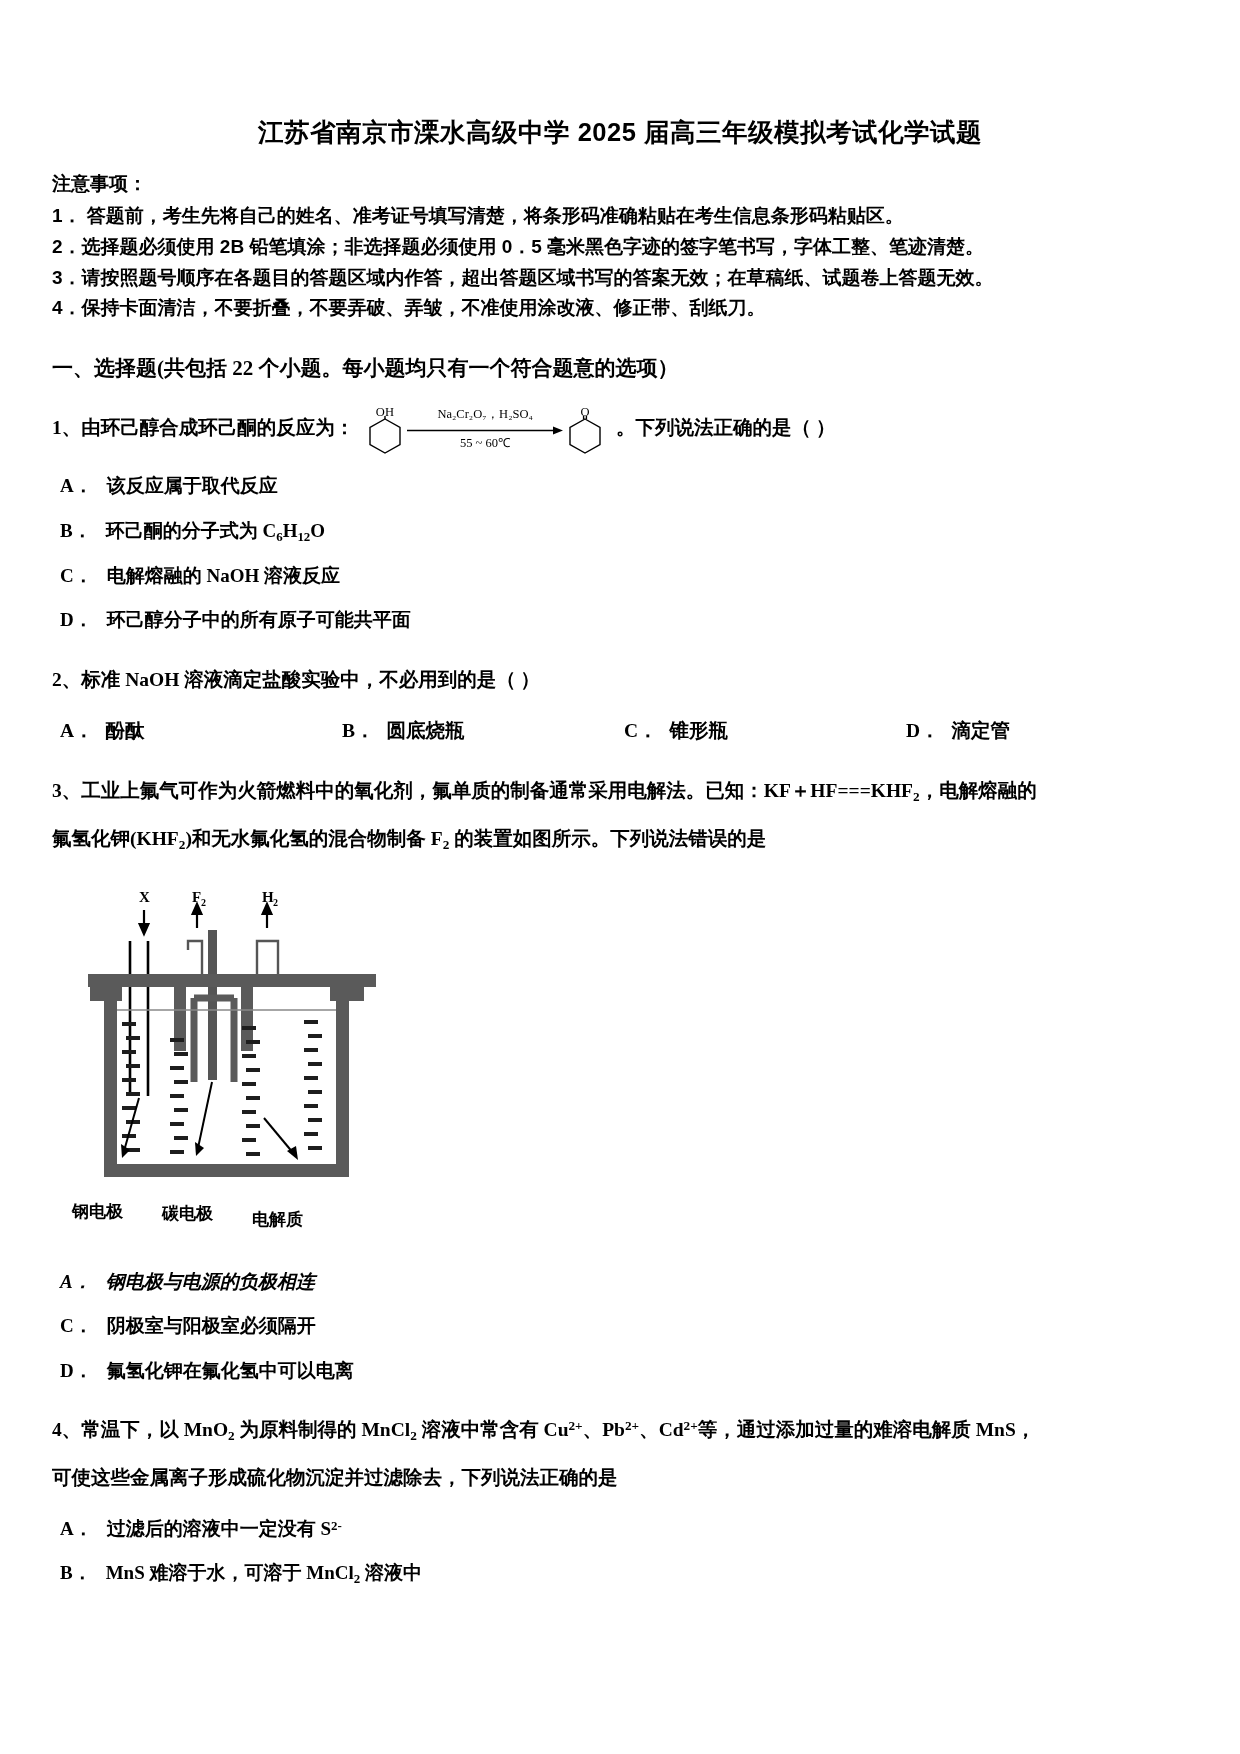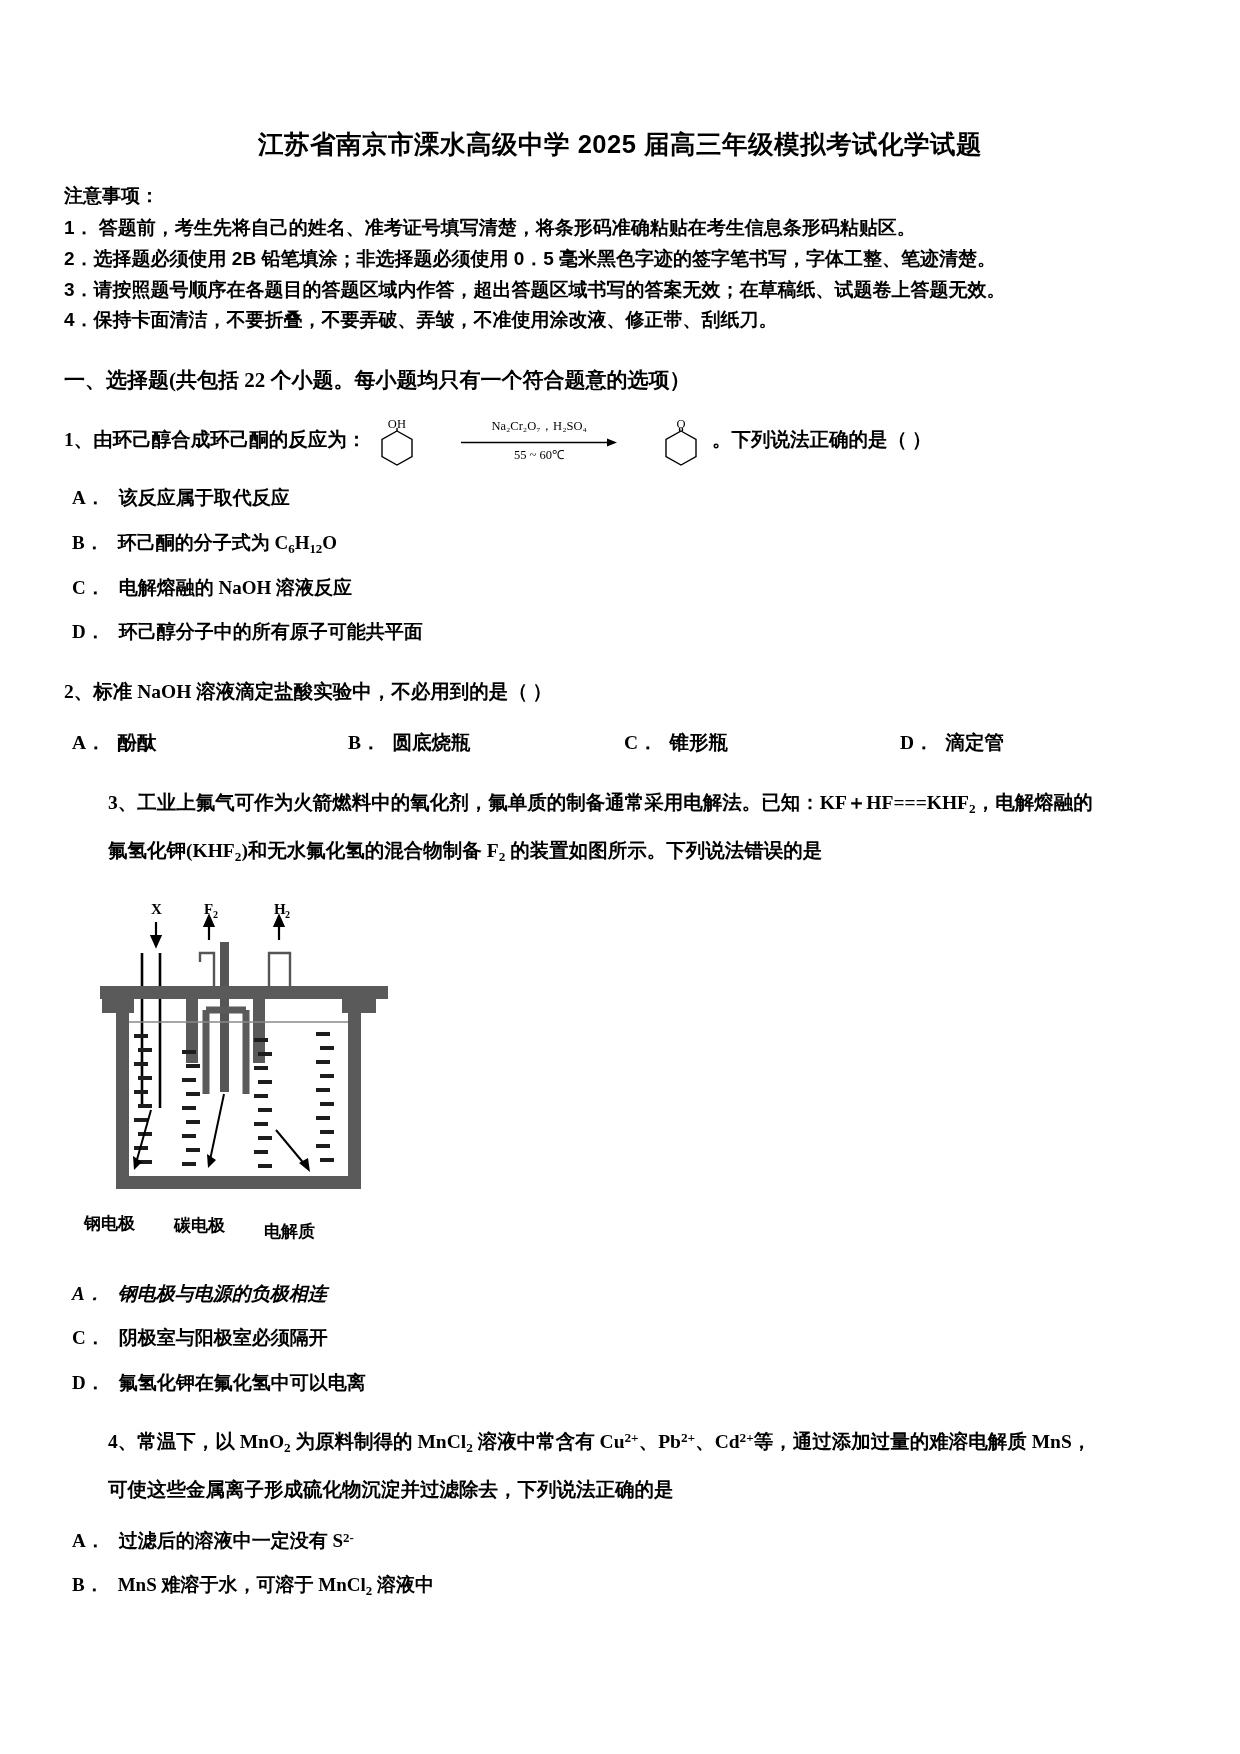--- a/index.html
+++ b/index.html
@@ -3,21 +3,21 @@
 <meta charset="utf-8">
 <style>
   html, body { margin:0; padding:0; }
   body {
     width:1240px; min-height:1754px;
     background:#ffffff;
     font-family:"Liberation Serif", serif;
     color:#000;
     -webkit-font-smoothing:none;
   }
-  .page { width:1240px; min-height:1754px; position:relative; padding:16px; box-sizing:border-box; }
+  .page { width:1240px; min-height:1754px; position:relative; padding:4px; box-sizing:border-box; }
   .inner { padding:112px 48px 40px 48px; }
 
   .doc-title {
     text-align:center;
     font-family:"Liberation Sans", sans-serif;
     font-weight:bold;
     font-size:25.5px;
     letter-spacing:0.5px;
     margin:0 0 22px 0;
     line-height:1.3;
@@ -45,21 +45,21 @@
     margin:30px 0 22px 0;
   }
 
   .q {
     font-family:"Liberation Serif", serif;
     font-weight:bold;
     font-size:19.5px;
     line-height:1.95;
     margin:0 0 6px 0;
   }
-  .q.stem-multi { line-height:2.15;margin-left:44px; }
+  .q.stem-multi { line-height:2.15; }
   .opt {
     font-family:"Liberation Serif", serif;
     font-weight:bold;
     font-size:19px;
     margin:16px 0 0 8px;
     line-height:1.5;
   }
   .opt .lbl { margin-right:14px; }
   .optrow {
     display:flex;
@@ -68,21 +68,21 @@
     font-weight:bold;
     font-size:19.5px;
   }
   .optrow .cell { width:25%; }
   .optrow .cell .lbl { margin-right:12px; }
 
   sub { font-size:0.68em; vertical-align:-0.28em; }
   sup { font-size:0.68em; vertical-align:0.42em; }
 
   
-  .rxn { display:inline-flex; align-items:center; vertical-align:middle; margin:0 6px; position:relative; top:-2px;gap:42px; }
+  .rxn { display:inline-flex; align-items:center; vertical-align:middle; margin:0 6px; position:relative; top:-2px; }
   .ring-wrap { position:relative; width:40px; height:52px; }
   .ring-wrap svg { position:absolute; left:0; top:14px; }
   .ring-sub {
     position:absolute; left:50%; top:-2px; transform:translateX(-50%);
     font-family:"Liberation Serif", serif; font-size:12.5px; font-weight:normal;
     white-space:nowrap; letter-spacing:0.3px;
   }
   .arrow-box { position:relative; width:160px; height:52px; }
   .arrow-top {
     position:absolute; left:50%; transform:translateX(-50%); top:0;

